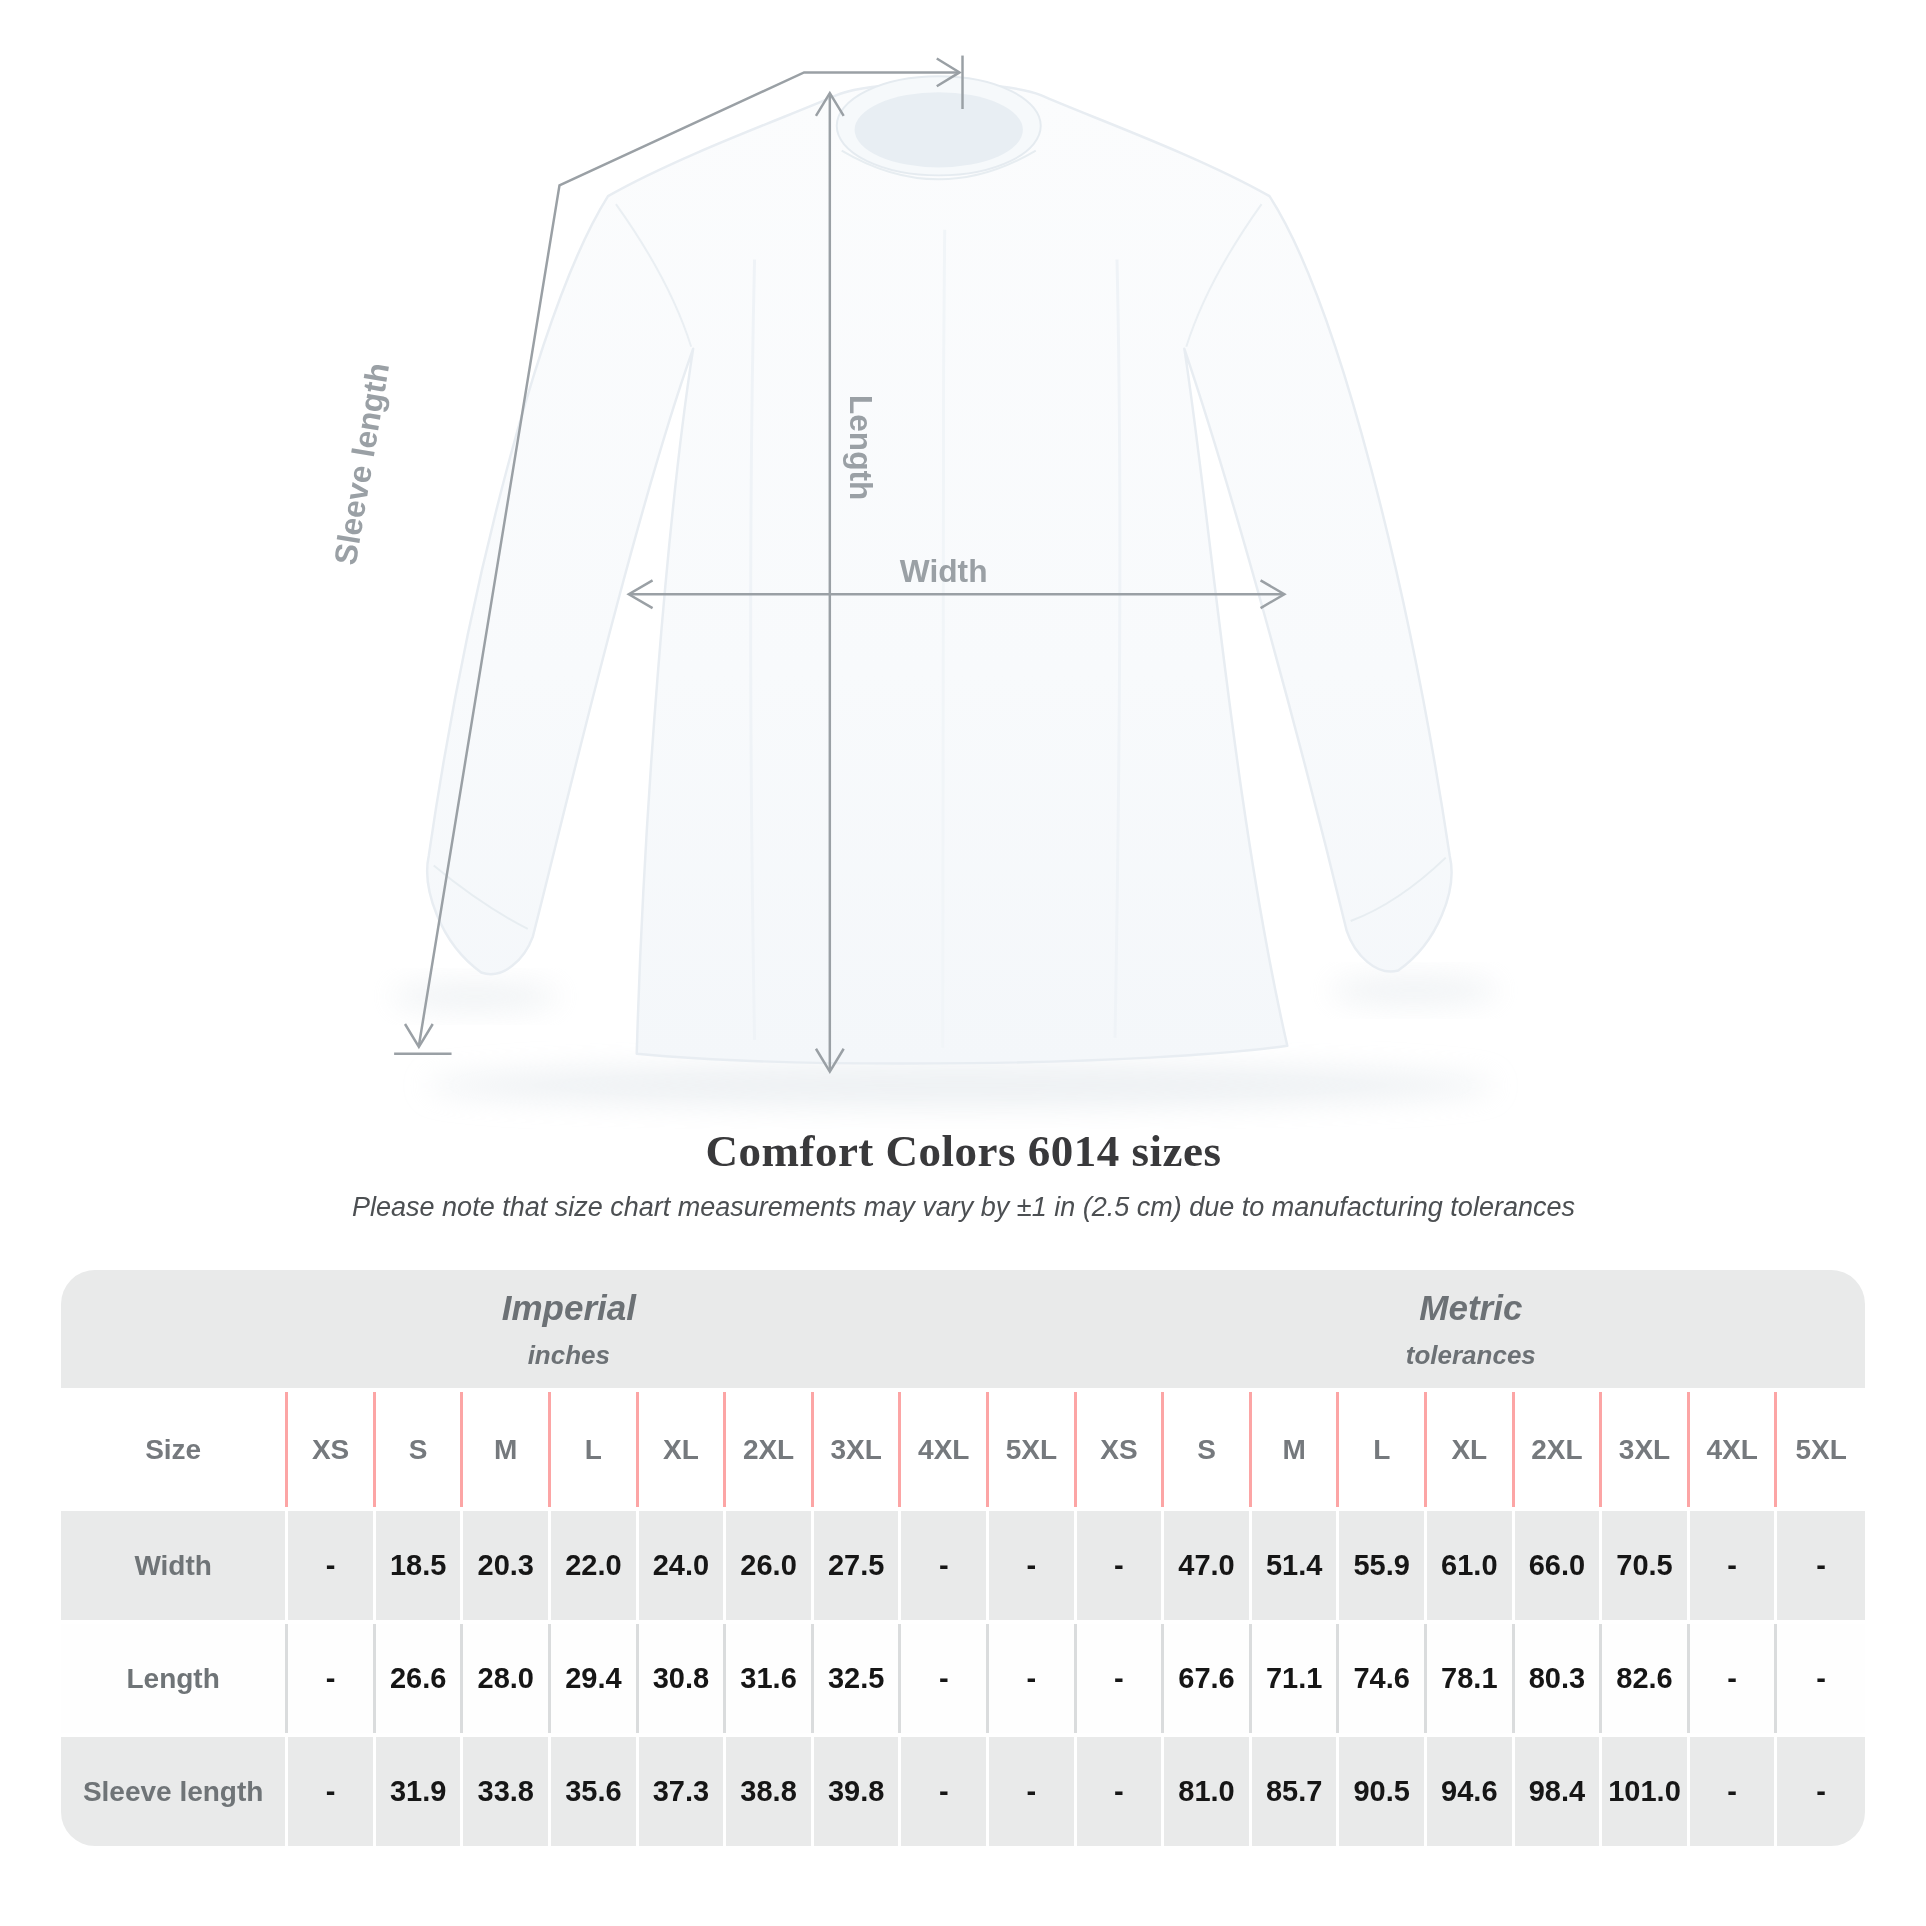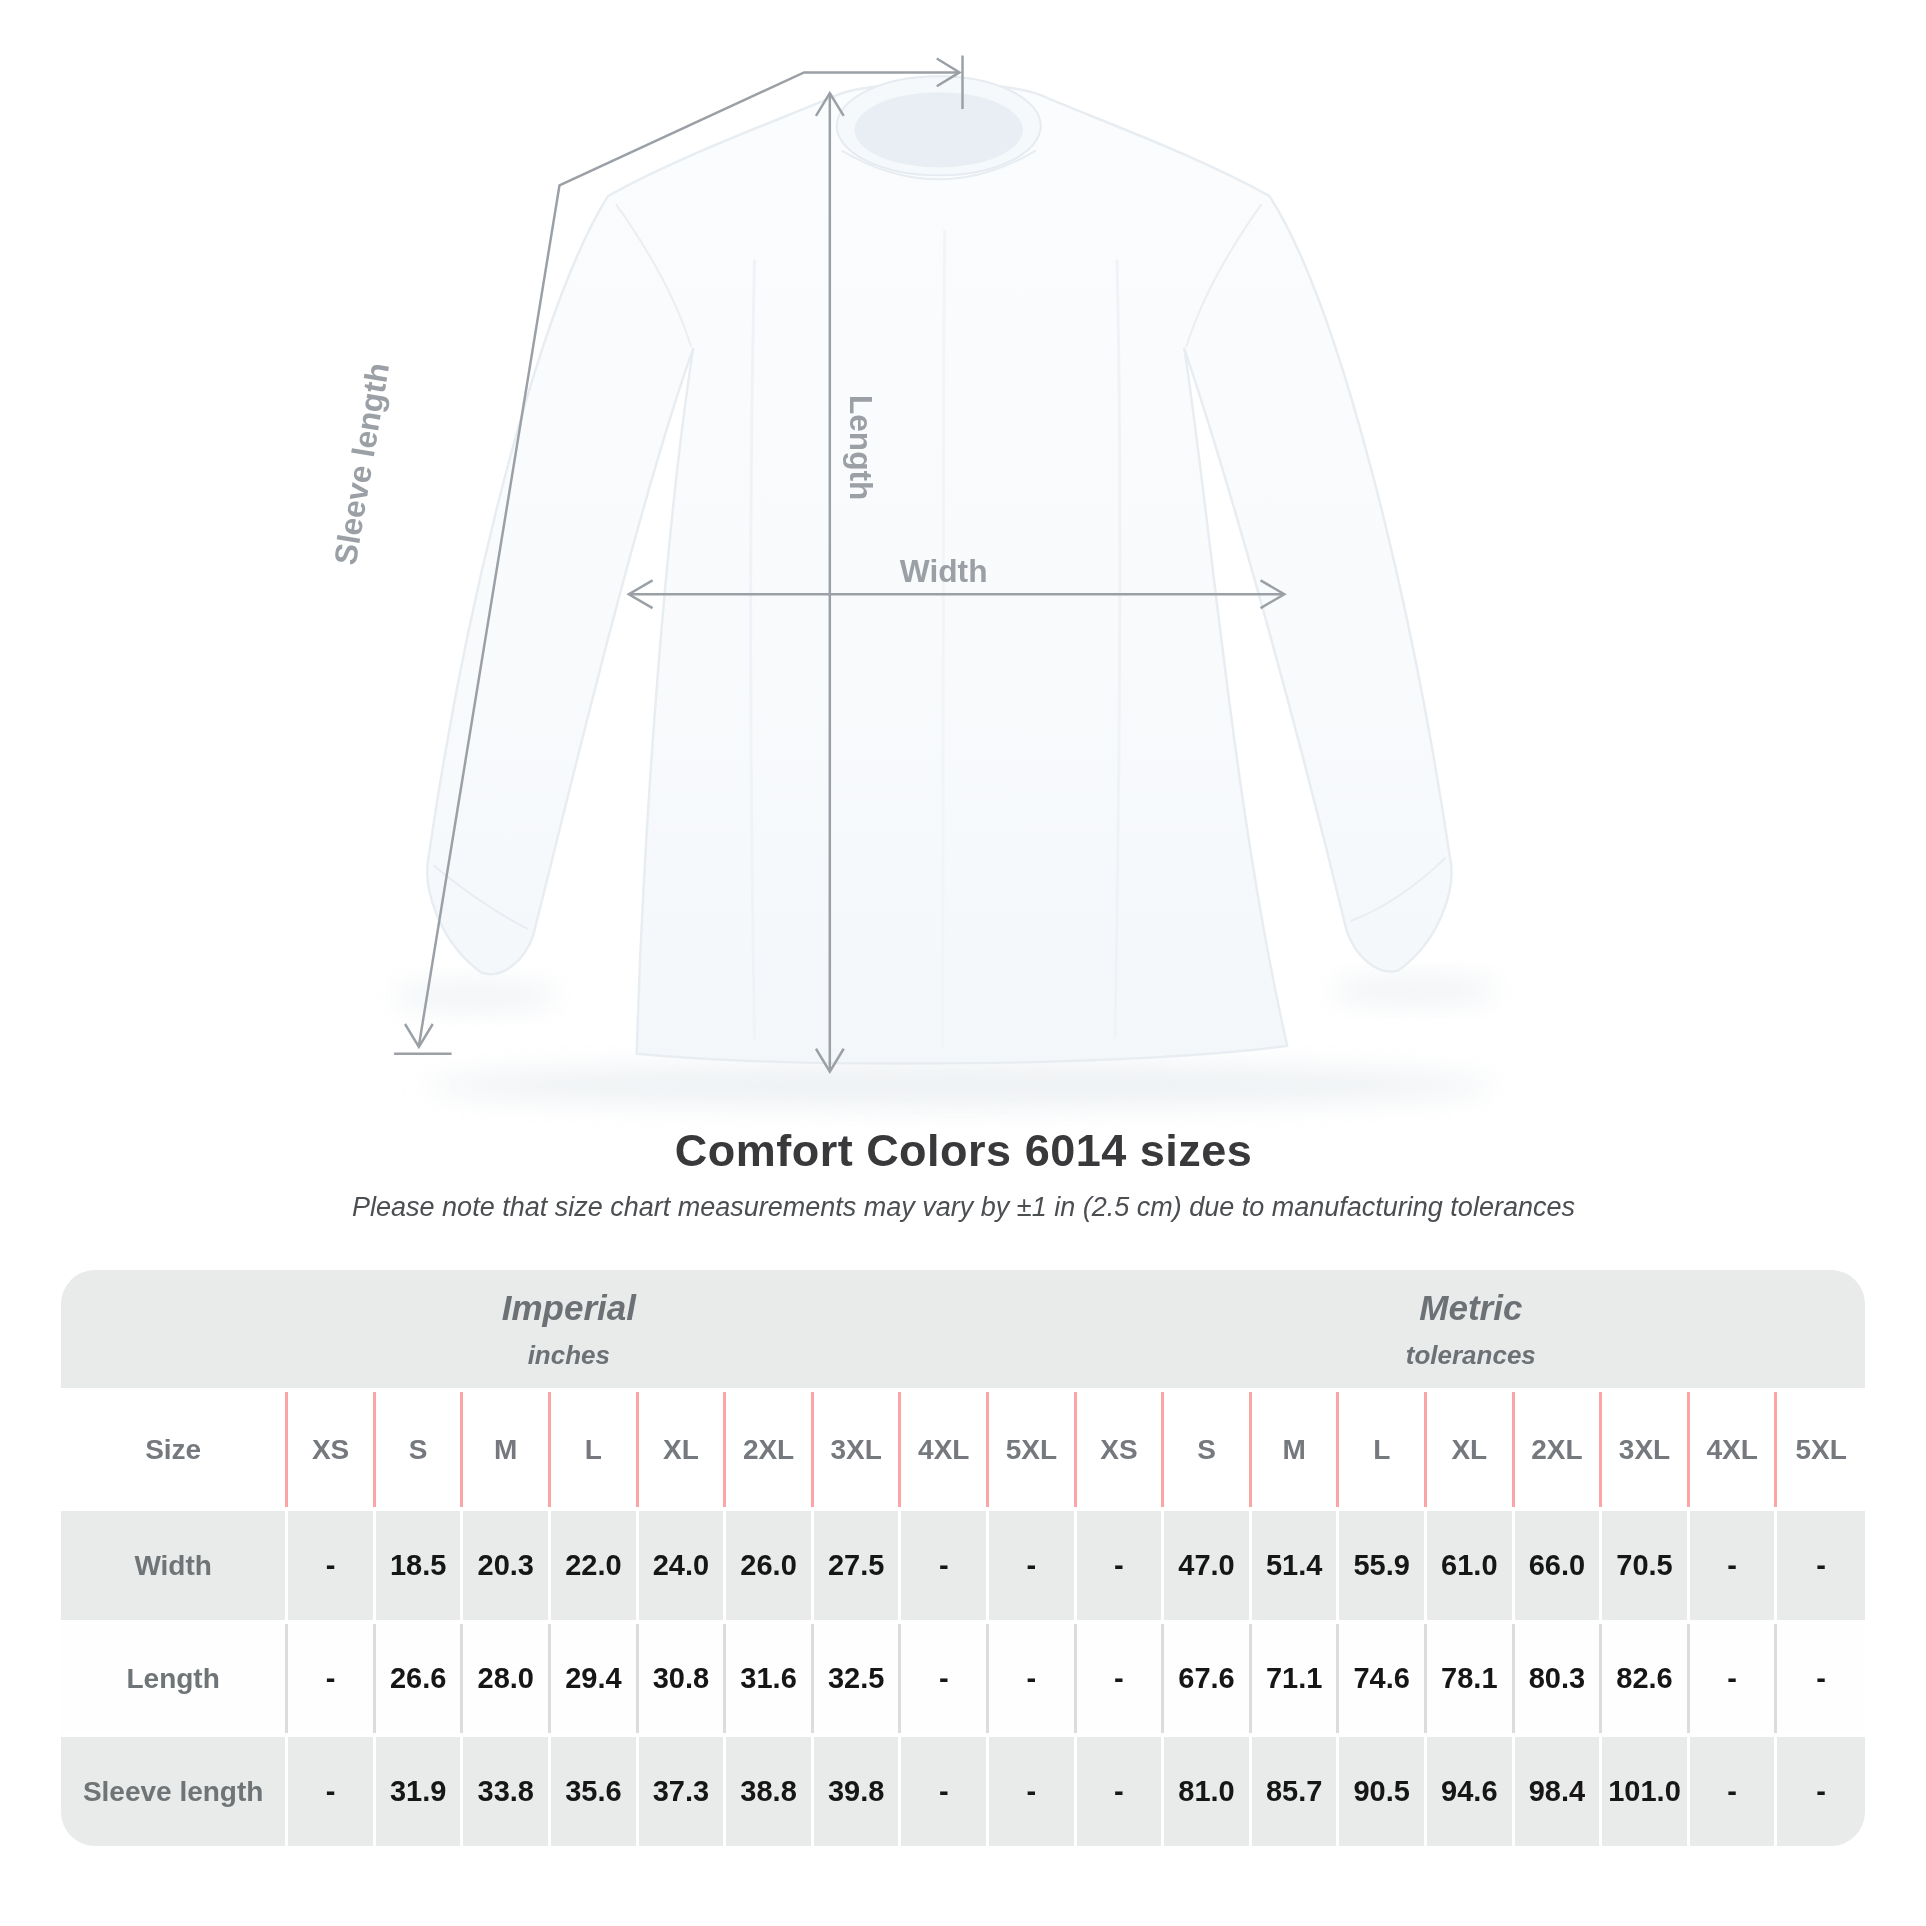--- a/index.html
+++ b/index.html
@@ -6,21 +6,21 @@
   .page {
     position:relative; width:1927px; height:1927px; background:#ffffff;
     font-family:"Liberation Sans","DejaVu Sans",sans-serif; overflow:hidden;
   }
   
   .figure { position:absolute; left:0; top:0; width:1927px; height:1238px; }
   .figure svg { display:block; width:1927px; height:1238px; }
   .meas-label { font-family:"Liberation Sans","DejaVu Sans",sans-serif; font-weight:700; font-size:32px; fill:#9aa0a5; }
   
   .titles { position:absolute; left:0; top:1125px; width:1927px; text-align:center; }
-  .titles h1 { margin:0; font-size:45px; font-weight:700; color:#39393b; letter-spacing:0.5px; }
+  .titles h1 { margin:0; font-size:45px; font-weight:700; color:#39393b; letter-spacing:0.5px;font-family:Liberation Serif, serif; }
   .titles p  { margin:15px 0 0 0; font-size:27px; font-style:italic; color:#4c4f52; }
   
   .size-table { position:absolute; left:61px; top:1270px; width:1804px; }
   .unit-band { display:flex; background:#e9eaea; border-radius:34px 34px 0 0; height:118px; }
   .ug { display:flex; flex-direction:column; justify-content:center; align-items:center; gap:12px; }
   .ug-imperial { width:56.3%; }
   .ug-metric { width:43.7%; }
   .unit-name { font-size:35px; font-weight:700; font-style:italic; color:#6c7175; }
   .unit-sub  { font-size:26px; font-style:italic; color:#6c7175;font-weight:bold; }
   table.grid { width:100%; table-layout:fixed; border-collapse:separate; border-spacing:0 4px; }

